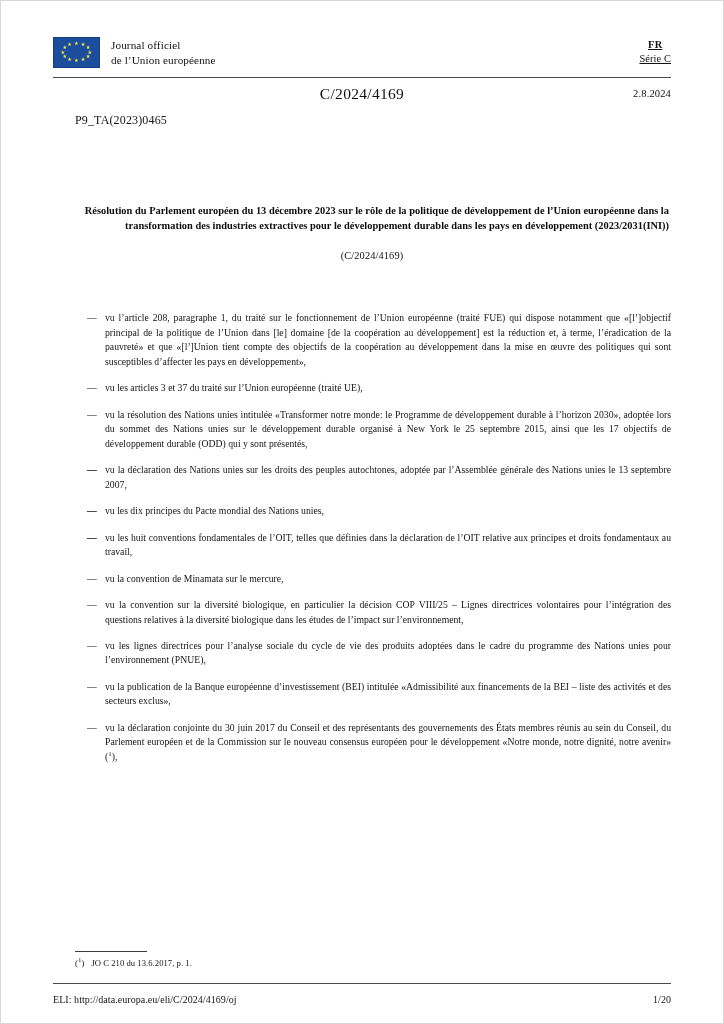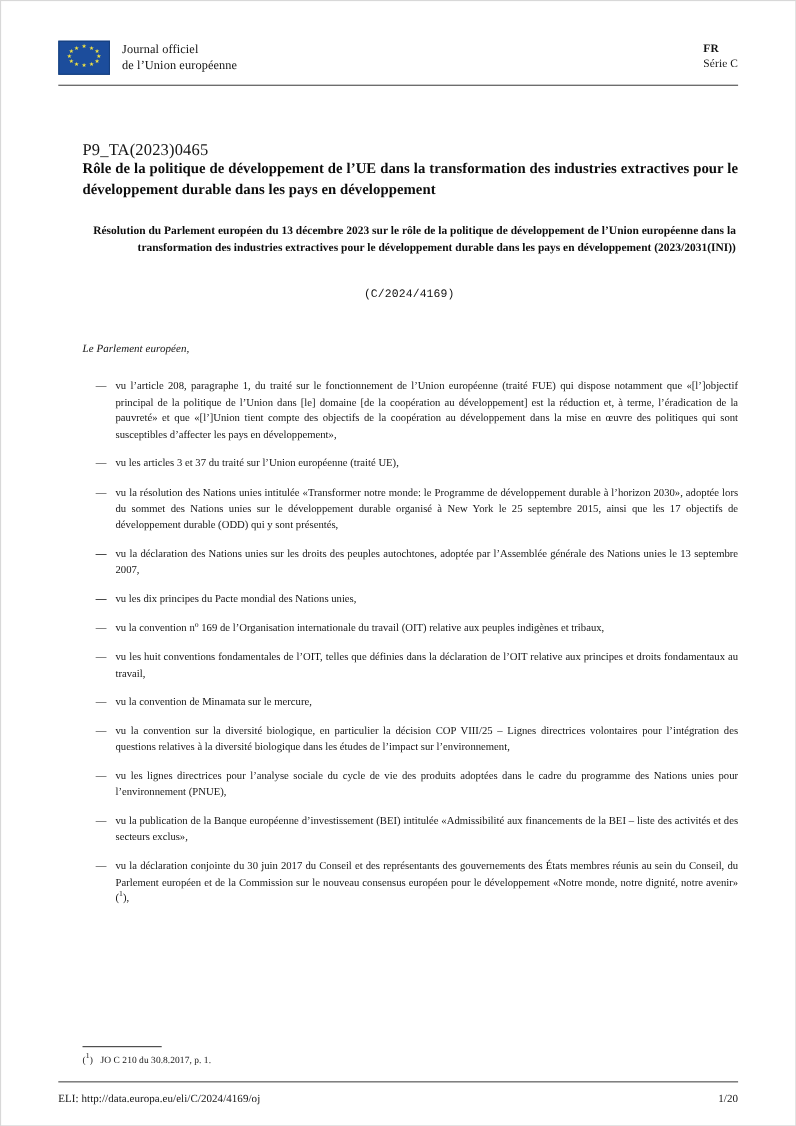--- a/index.html
+++ b/index.html
@@ -66,25 +66,26 @@
     line-height: 1;
   }
   .journal-title {
     font-family: "Liberation Serif", "DejaVu Serif", serif;
     font-size: 11.2px;
     line-height: 1.34;
     color: #121212;
     letter-spacing: 0.1px;
   }
   .masthead-right {
-    text-align: left;
+    text-align: center;
     font-size: 10.4px;
     line-height: 1.36;
     color: #121212;
     padding-top: 1px;
+    text-decoration: underline;
   }
   .masthead-right .lang {
     font-weight: bold;
     letter-spacing: 0.2px;
   }
   .masthead-right .series {
     letter-spacing: 0.1px;
   }
 
   .rule-top {
@@ -117,22 +118,22 @@
     top: 3px;
     font-size: 10.6px;
     color: #121212;
     letter-spacing: 0.1px;
   }
 
   
   .refcode {
     position: absolute;
     left: 74px;
-    top: 128px;
-    font-size: 15px;
+    top: 112px;
+    font-size: 12px;
     letter-spacing: 0.15px;
     color: #141414;
   }
 
   
   .title-block {
     position: absolute;
     left: 74px;
     right: 52px;
     top: 142px;
@@ -159,24 +160,23 @@
     font-weight: bold;
     line-height: 1.48;
     text-align: right;
     color: #0d0d0d;
     margin: 0;
     letter-spacing: 0.02px;
   }
   .doc-subid {
     font-size: 10.4px;
     text-align: center;
-    margin-top: 28px;
+    margin-top: 16px;
     color: #121212;
     letter-spacing: 0.1px;
-    font-family: Liberation Mono, monospace;
   }
 
   
   .body-wrap {
     position: absolute;
     left: 74px;
     right: 52px;
     top: 310px;
     bottom: 78px;
   }
@@ -293,57 +293,57 @@
       </div>
     </div>
     <div class="masthead-right">
       <div class="lang">FR</div>
       <div class="series">Série C</div>
     </div>
   </div>
 
   <div class="rule-top"></div>
 
+  <div class="docid-row">
+    <div class="docid-center">C/2024/4169</div>
+    <div class="docid-date">2.8.2024</div>
+  </div>
 
   <div class="refcode">P9_TA(2023)0465</div>
 
-  <div class="title-block">
-    <h1 class="doc-title">Rôle de la politique de développement de l’UE dans la transformation des industries extractives pour le développement durable dans les pays en développement</h1>
-  </div>
 
   <div class="subtitle-block">
     <p class="doc-subtitle">Résolution du Parlement européen du 13 décembre 2023 sur le rôle de la politique de développement de l’Union européenne dans la transformation des industries extractives pour le développement durable dans les pays en développement (2023/2031(INI))</p>
     <div class="doc-subid">(C/2024/4169)</div>
   </div>
 
   <div class="body-wrap">
-    <p class="preamble">Le Parlement européen,</p>
     <ul class="cite-list" id="cite-list">
         <li class="cite-item"><span class="dash">—</span><span>vu l’article 208, paragraphe 1, du traité sur le fonctionnement de l’Union européenne (traité FUE) qui dispose notamment que «[l’]objectif principal de la politique de l’Union dans [le] domaine [de la coopération au développement] est la réduction et, à terme, l’éradication de la pauvreté» et que «[l’]Union tient compte des objectifs de la coopération au développement dans la mise en œuvre des politiques qui sont susceptibles d’affecter les pays en développement»,</span></li>
         <li class="cite-item"><span class="dash">—</span><span>vu les articles 3 et 37 du traité sur l’Union européenne (traité UE),</span></li>
         <li class="cite-item"><span class="dash">—</span><span>vu la résolution des Nations unies intitulée «Transformer notre monde: le Programme de développement durable à l’horizon 2030», adoptée lors du sommet des Nations unies sur le développement durable organisé à New York le 25 septembre 2015, ainsi que les 17 objectifs de développement durable (ODD) qui y sont présentés,</span></li>
         <li class="cite-item"><span class="dash">—</span></li>
         <li class="cite-item"><span class="dash">—</span><span>vu la déclaration des Nations unies sur les droits des peuples autochtones, adoptée par l’Assemblée générale des Nations unies le 13 septembre 2007,</span></li>
         <li class="cite-item"><span class="dash">—</span></li>
         <li class="cite-item"><span class="dash">—</span><span>vu les dix principes du Pacte mondial des Nations unies,</span></li>
-        <li class="cite-item"><span class="dash">—</span><span>vu la convention n<sup>o</sup> 169 de l’Organisation internationale du travail (OIT) relative aux peuples indigènes et tribaux,</span></li>
+        <li class="cite-item"><span class="dash">—</span></li>
         <li class="cite-item"><span class="dash">—</span><span>vu les huit conventions fondamentales de l’OIT, telles que définies dans la déclaration de l’OIT relative aux principes et droits fondamentaux au travail,</span></li>
         <li class="cite-item"><span class="dash">—</span><span>vu la convention de Minamata sur le mercure,</span></li>
         <li class="cite-item"><span class="dash">—</span><span>vu la convention sur la diversité biologique, en particulier la décision COP VIII/25 – Lignes directrices volontaires pour l’intégration des questions relatives à la diversité biologique dans les études de l’impact sur l’environnement,</span></li>
         <li class="cite-item"><span class="dash">—</span><span>vu les lignes directrices pour l’analyse sociale du cycle de vie des produits adoptées dans le cadre du programme des Nations unies pour l’environnement (PNUE),</span></li>
         <li class="cite-item"><span class="dash">—</span><span>vu la publication de la Banque européenne d’investissement (BEI) intitulée «Admissibilité aux financements de la BEI – liste des activités et des secteurs exclus»,</span></li>
         <li class="cite-item"><span class="dash">—</span><span>vu la déclaration conjointe du 30 juin 2017 du Conseil et des représentants des gouvernements des États membres réunis au sein du Conseil, du Parlement européen et de la Commission sur le nouveau consensus européen pour le développement «Notre monde, notre dignité, notre avenir» (<sup>1</sup>),</span></li>
       </ul>
   </div>
 
   <div class="footnote-area">
     <div class="footnote-rule"></div>
     <div class="footnote">
       <span class="fn-mark" id="fn-mark">(<sup style="font-size:7px;line-height:0;vertical-align:super;">1</sup>)</span>
-      <span>JO C 210 du 30.8.2017, p. 1.</span>
+      <span>JO C 210 du 13.6.2017, p. 1.</span>
     </div>
   </div>
 
   <div class="rule-bottom"></div>
   <div class="footer">
     <span>ELI: http://data.europa.eu/eli/C/2024/4169/oj</span>
     <span>1/20</span>
   </div>
 
 </div>

